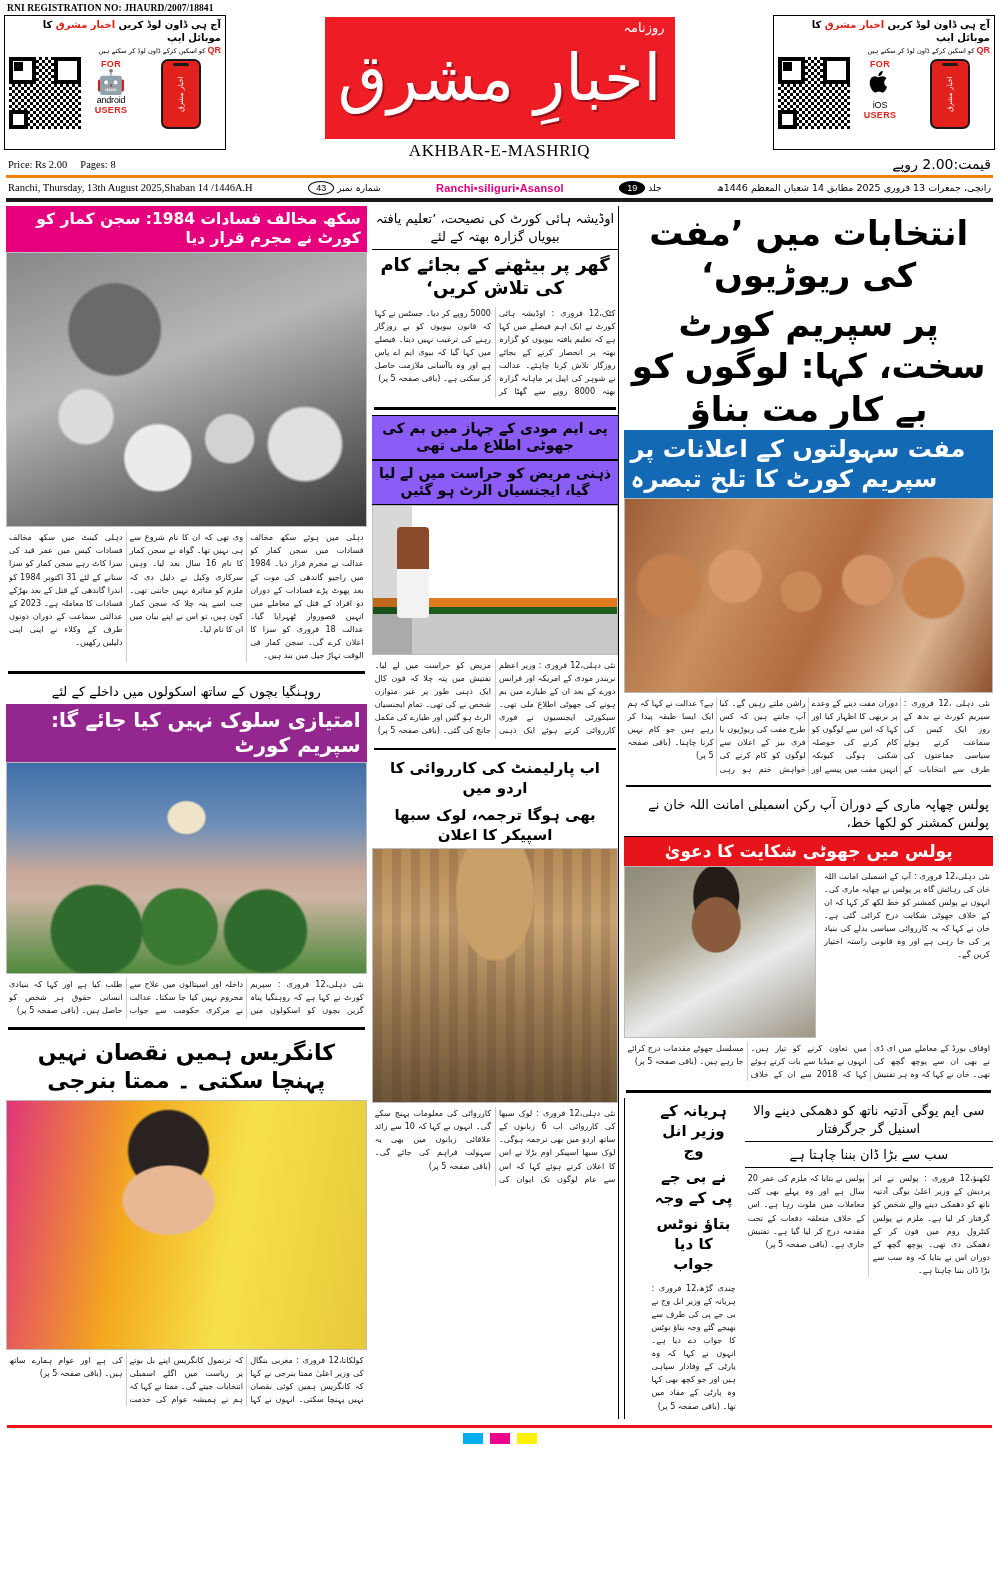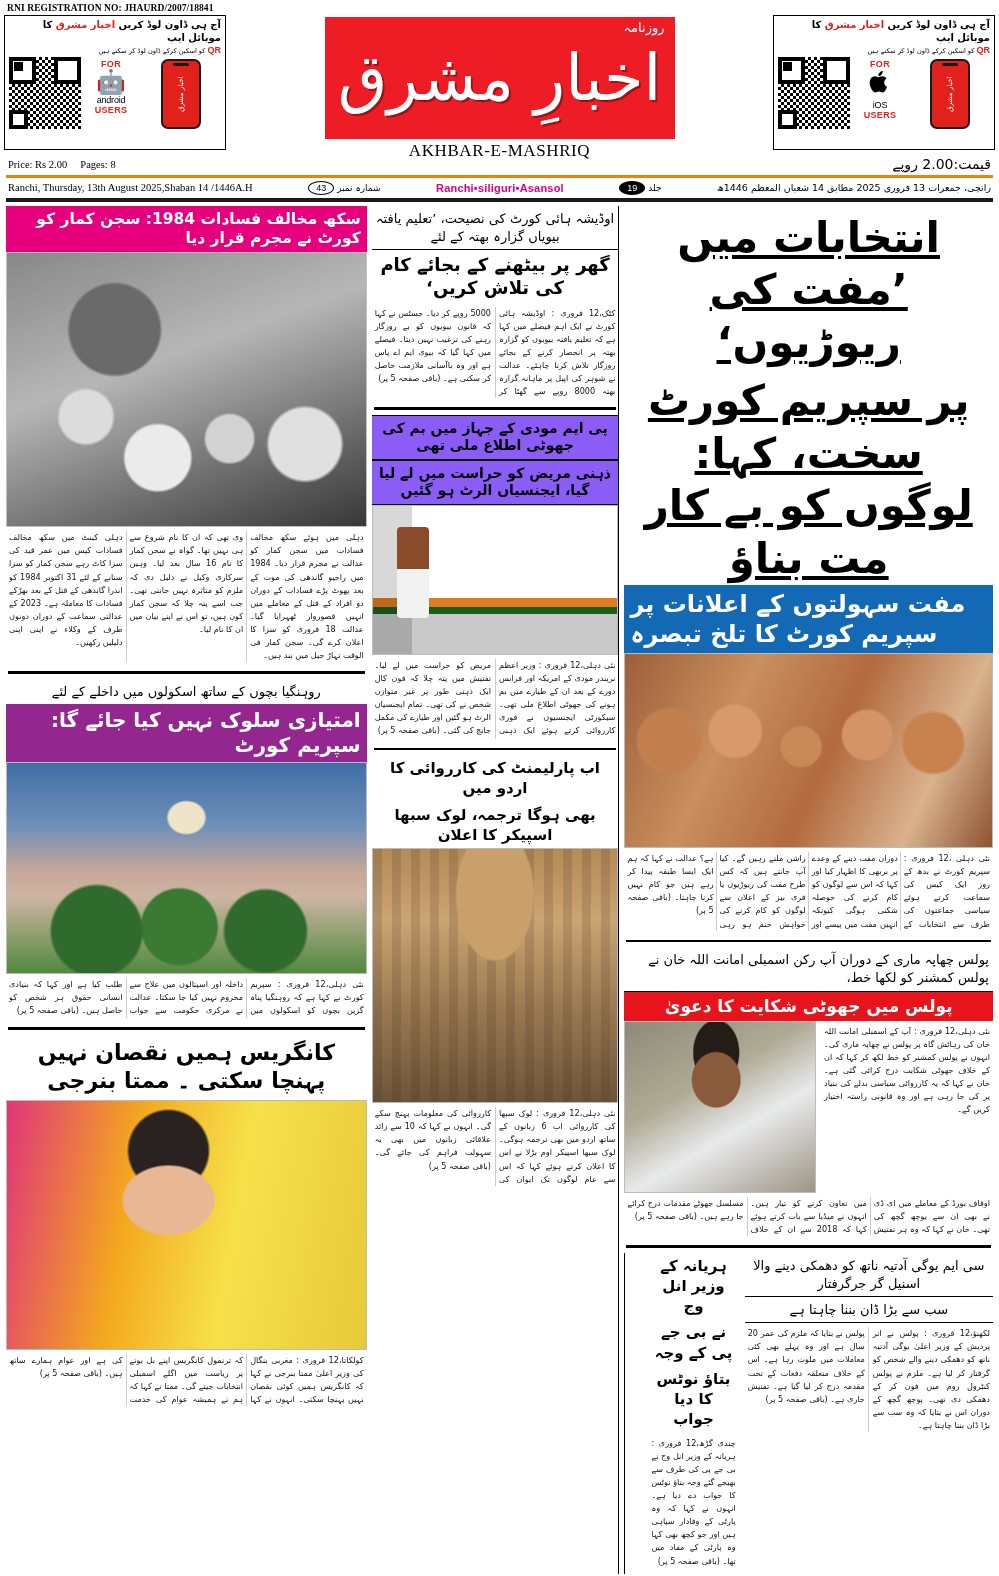--- a/index.html
+++ b/index.html
@@ -166,21 +166,21 @@
     direction: rtl; text-align: right; font-family:"DejaVu Sans", sans-serif;
     font-size: 13px; padding: 4px 4px 3px 4px; line-height:1.4; color:#000;
   }
   .kicker-c { text-align:center; }
   .kicker-u { border-bottom: 1.2px solid #000; }
 
   .hl-big {
     direction: rtl; text-align: center; font-family:"DejaVu Sans", sans-serif;
     font-weight: bold; color:#000;
   }
-  .hl-46 { font-size: 42px; line-height: 1.25; padding: 6px 4px 0 4px; text-decoration: underline; }
+  .hl-46 { font-size: 34px; line-height: 1.25; padding: 6px 4px 0 4px; }
   .hl-24 { font-size: 22px; line-height: 1.3; padding: 4px 4px; }
   .hl-20 { font-size: 18px; line-height: 1.3; padding: 3px 4px; }
   .hl-16 { font-size: 15px; line-height: 1.35; padding: 3px 4px; }
 
   
   .photo { width: 100%; position: relative; overflow:hidden; border:1px solid #bbb; }
   .ph-riot {
     height: 275px;
     background:
       radial-gradient(circle at 22% 60%, #d8d5d0 0 8%, transparent 9%),

